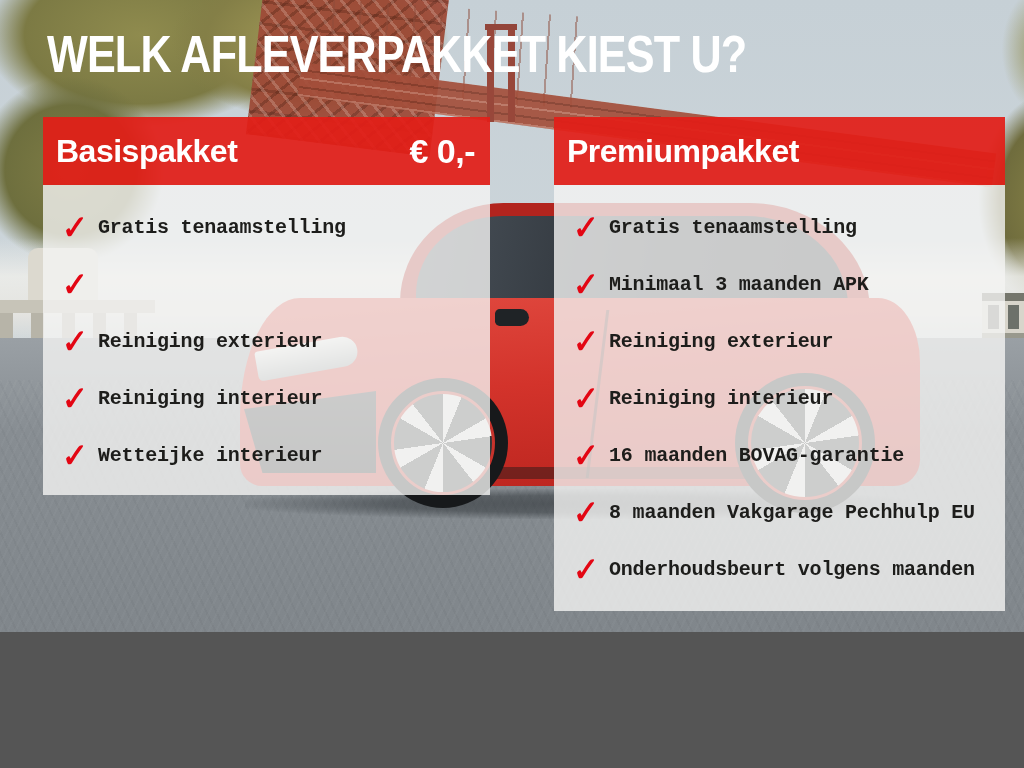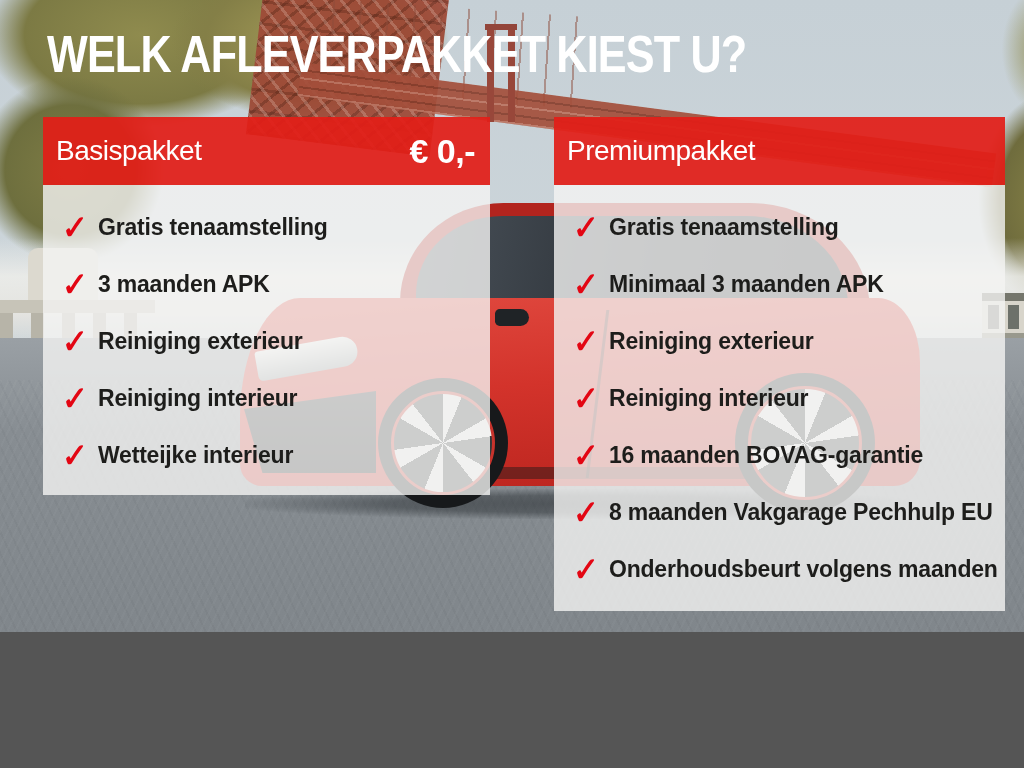--- a/index.html
+++ b/index.html
@@ -92,29 +92,29 @@
 
   
   .page-title{left:47px;top:27px;z-index:11;color:#ffffff;font-weight:700;font-size:52px;
        line-height:1.05;letter-spacing:-1px;transform:scaleX(.83);transform-origin:left top;white-space:nowrap;}
 
   .panel{top:117px;z-index:10;}
   .panel-left{left:43px;width:447px;}
   .panel-right{left:534px;width:451px;padding-left:20px;}
   .panel-header{height:68px;background:rgba(226,30,24,.93);color:#fff;
        display:flex;align-items:center;justify-content:space-between;padding:0 15px 0 13px;box-sizing:border-box;}
-  .panel-name{font-size:28px;font-weight:400;letter-spacing:-.5px;}
+  .panel-name{font-size:32px;font-weight:700;letter-spacing:-.5px;}
   .panel-price{font-size:34px;font-weight:700;letter-spacing:-.5px;}
   .panel-body{background:rgba(244,244,243,.8);}
   .body-left{padding:14px 0 11px 0;}
   .body-right{padding:14px 0 13px 0;}
   .item{display:flex;align-items:center;height:57px;padding-left:19px;}
   .check{color:#e30613;font-size:31px;font-weight:700;margin-right:10px;
        transform:rotate(-6deg) skewX(-6deg);line-height:1;}
-  .item-label{font-size:23px;font-weight:700;color:#1d1d1b;letter-spacing:-.2px;white-space:nowrap;}
+  .item-label{font-size:20px;font-weight:700;color:#1d1d1b;letter-spacing:-.2px;white-space:nowrap;font-family:Liberation Mono, monospace;}
 </style>
 </head>
 <body>
 
 <div class="viewport">
 
   <div class="abs sky"></div>
   <div class="abs tree-blob tb1"></div>
   <div class="abs tree-blob tb2"></div>
   <div class="abs tree-blob tb3"></div>
@@ -168,21 +168,20 @@
       <span class="panel-name">Basispakket</span>
       <span class="panel-price">€ 0,-</span>
     </div>
     <div class="panel-body body-left">
       <div class="item">
         <span class="check">✓</span>
         <span class="item-label">Gratis tenaamstelling</span>
       </div>
       <div class="item">
         <span class="check">✓</span>
-        <span class="item-label">3 maanden APK</span>
       </div>
       <div class="item">
         <span class="check">✓</span>
         <span class="item-label">Reiniging exterieur</span>
       </div>
       <div class="item">
         <span class="check">✓</span>
         <span class="item-label">Reiniging interieur</span>
       </div>
       <div class="item">

